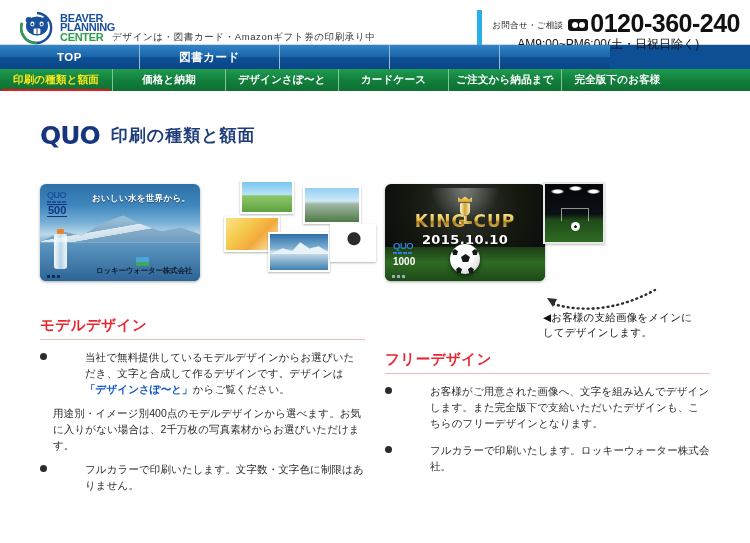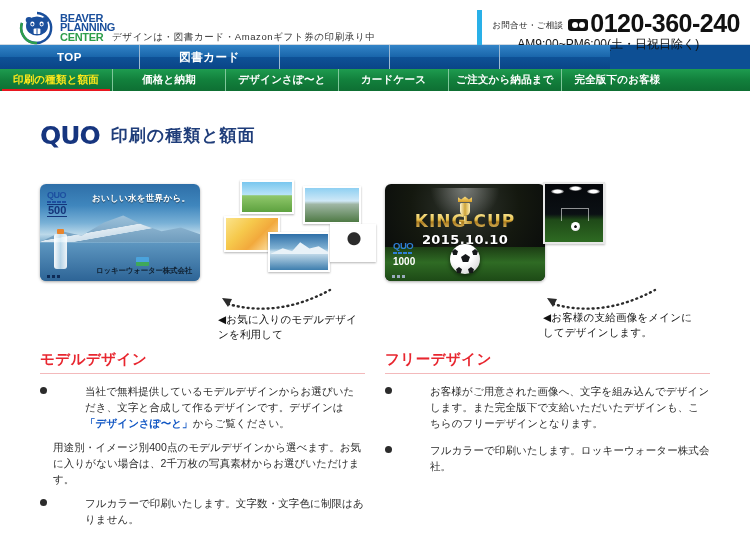--- a/index.html
+++ b/index.html
@@ -333,29 +333,20 @@
           <div class="thumb t3"></div>
           <div class="thumb t4">
               <div class="tmount"></div>
             </div>
           <div class="thumb t5">
               <div class="dog"></div>
             </div>
         </div>
       </div>
 
-      <div style="position:relative;height:34px;">
-        <div class="arrow-dots" style="left:178px;top:-6px;position:absolute;">
-          <svg width="118" height="26" viewBox="0 0 118 26">
-            <path d="M10 16 Q60 30 112 2" fill="none" stroke="#2b2b2b" stroke-width="2.4" stroke-linecap="round" stroke-dasharray="1 4"></path>
-            <path d="M4 10 L14 11 L10 19 Z" fill="#2b2b2b"></path>
-          </svg>
-        </div>
-        <div class="cap-line" style="position:absolute;left:178px;top:18px;">◀お気に入りのモデルデザインを利用して</div>
-      </div>
 
       <div class="sec-head">
         <h3>モデルデザイン</h3>
         <div class="rule"></div>
       </div>
 
       <div class="bullets">
         <div class="bul">
           <span class="dot"></span>
           <span class="txt"><span>当社で無料提供しているモデルデザインからお選びいただき、文字と合成して作るデザインです。デザインは</span><span class="lnk">「デザインさぽ〜と」</span><span>からご覧ください。</span></span>

